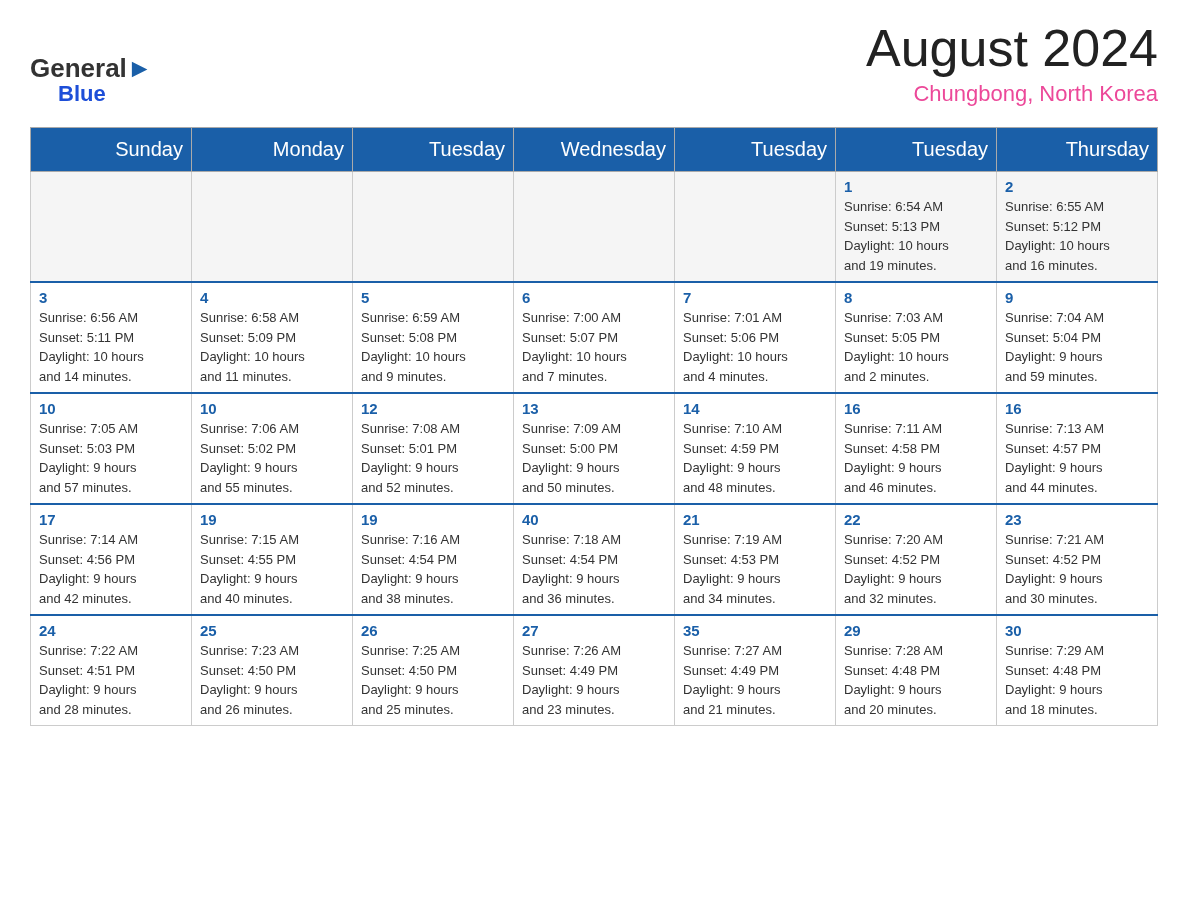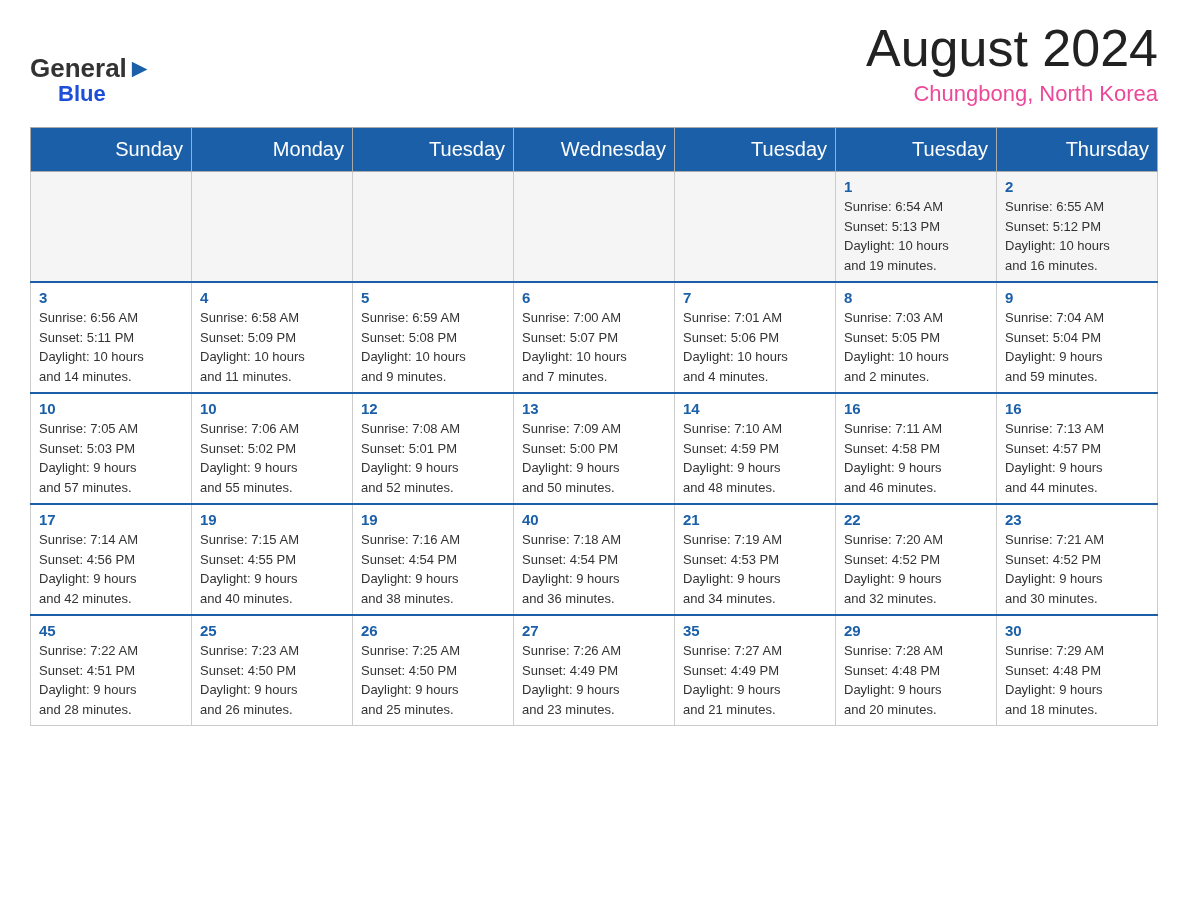--- a/index.html
+++ b/index.html
@@ -226,21 +226,21 @@
           <span class="day-number">22</span>
           <div class="day-info">Sunrise: 7:20 AM<br>Sunset: 4:52 PM<br>Daylight: 9 hours<br>and 32 minutes.</div>
         </td>
         <td>
           <span class="day-number">23</span>
           <div class="day-info">Sunrise: 7:21 AM<br>Sunset: 4:52 PM<br>Daylight: 9 hours<br>and 30 minutes.</div>
         </td>
       </tr>
       <tr class="row-top-border">
         <td>
-          <span class="day-number">45</span>
+          <span class="day-number">24</span>
           <div class="day-info">Sunrise: 7:22 AM<br>Sunset: 4:51 PM<br>Daylight: 9 hours<br>and 28 minutes.</div>
         </td>
         <td>
           <span class="day-number">25</span>
           <div class="day-info">Sunrise: 7:23 AM<br>Sunset: 4:50 PM<br>Daylight: 9 hours<br>and 26 minutes.</div>
         </td>
         <td>
           <span class="day-number">26</span>
           <div class="day-info">Sunrise: 7:25 AM<br>Sunset: 4:50 PM<br>Daylight: 9 hours<br>and 25 minutes.</div>
         </td>

